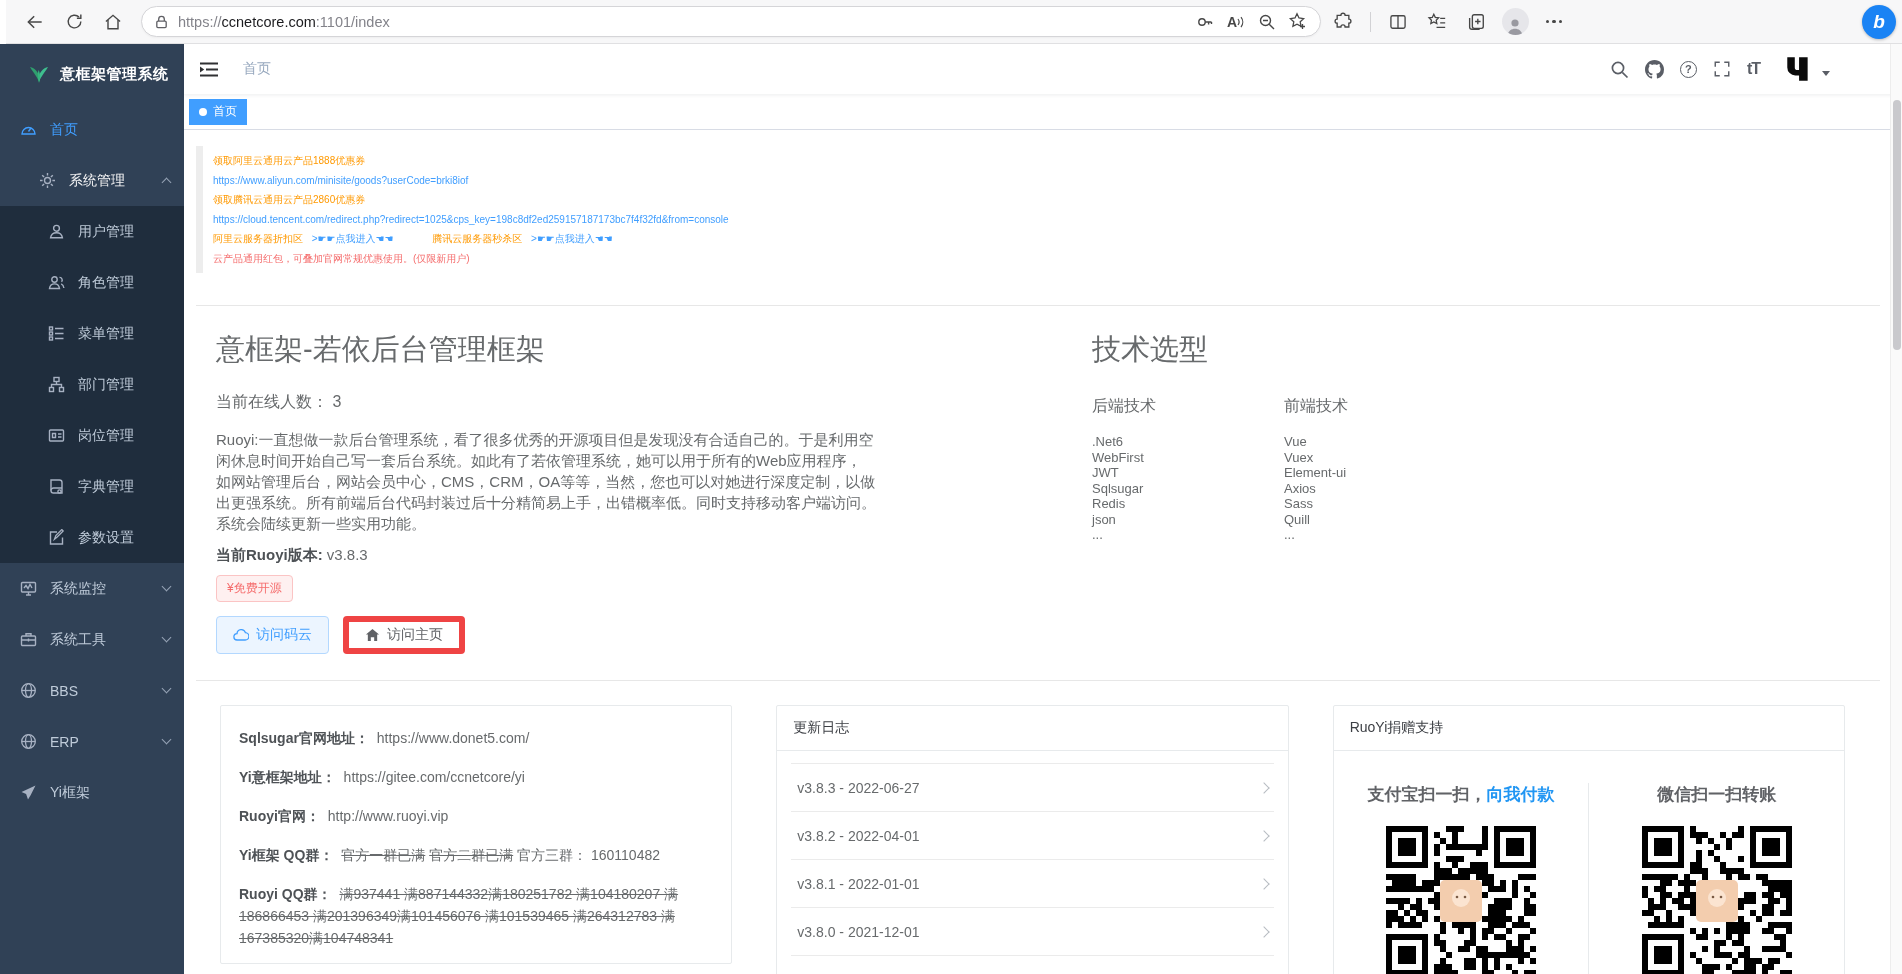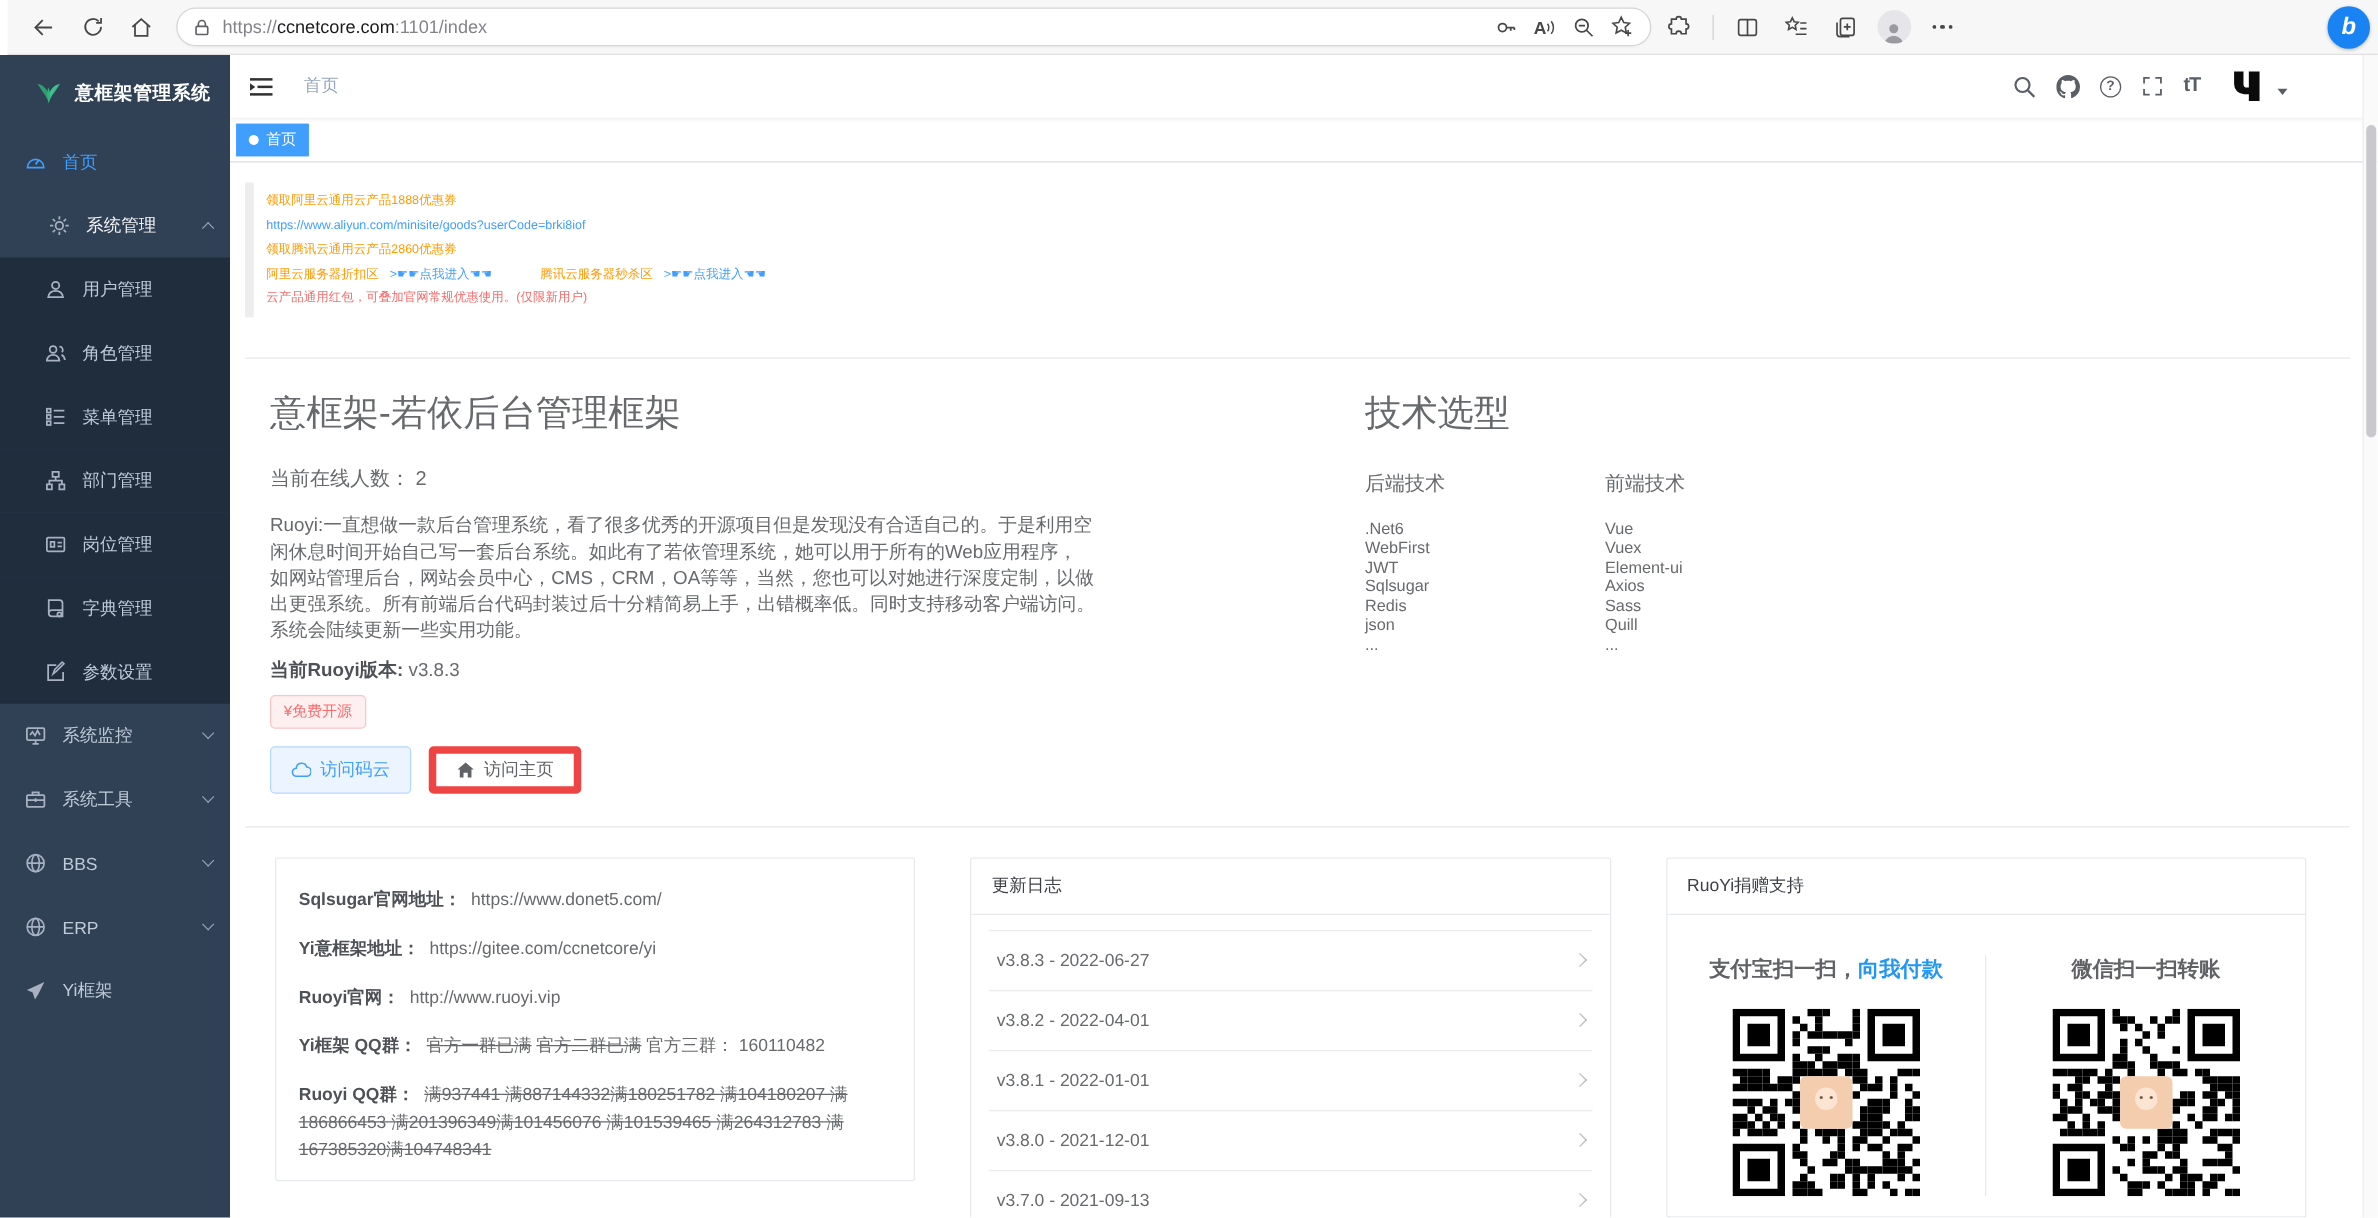--- a/index.html
+++ b/index.html
@@ -30,21 +30,21 @@
   .app { position:absolute; top:44px; left:0; width:1902px; bottom:0; display:flex; }
   .sidebar { width:184px; background:#304156; flex:none; display:flex; flex-direction:column; }
   .logo-row { height:60px; display:flex; align-items:center; padding-left:27px; gap:9px; flex:none; cursor:pointer; }
   .logo-title { color:#ffffff; font-size:15px; font-weight:bold; letter-spacing:.5px; }
   .s-item { height:51px; display:flex; align-items:center; padding:0 14px 0 20px; gap:13px; font-size:14px;
             color:#bfcbd9; cursor:pointer; flex:none; }
   .s-item .ic { width:17px; height:17px; flex:none; color:#a7b1c2; }
   .s-item.active { color:#409eff; }
   .s-item.active .ic { color:#409eff; }
   .s-item.parent-open { color:#f4f4f5;padding-left:39px; }
-  .s-item.sub { background:#1f2d3d; padding-left:36px; }
+  .s-item.sub { background:#1f2d3d; padding-left:48px; }
   .chev { width:7px; height:7px; border-right:1.4px solid #95a3b5; border-bottom:1.4px solid #95a3b5;
           margin-left:auto; flex:none; }
   .chev.up { transform:rotate(-135deg); margin-top:4px; }
   .chev.down { transform:rotate(45deg); margin-bottom:4px; }
 
   .main { flex:1; display:flex; flex-direction:column; background:#fff; min-width:0; }
 
   
   .navbar { height:50px; flex:none; display:flex; align-items:center; padding:0 72px 0 15px;
             box-shadow:0 1px 4px rgba(0,21,41,.08); position:relative; z-index:3; background:#fff; }
@@ -418,35 +418,36 @@
         <span>首页</span>
       </div>
     </div>
 
     <div class="page">
 
       <div class="notice">
         <div class="n-orange">领取阿里云通用云产品1888优惠券</div>
         <div class="n-link">https://www.aliyun.com/minisite/goods?userCode=brki8iof</div>
         <div class="n-orange">领取腾讯云通用云产品2860优惠券</div>
+        <div class="n-link">https://cloud.tencent.com/redirect.php?redirect=1025&amp;cps_key=198c8df2ed259157187173bc7f4f32fd&amp;from=console</div>
         <div>
           <span class="n-orange">阿里云服务器折扣区</span>
           <span class="n-link ml6 gap-wide">&gt;☛☛点我进入☚☚</span>
           <span class="n-orange">腾讯云服务器秒杀区</span>
           <span class="n-link ml6">&gt;☛☛点我进入☚☚</span>
         </div>
         <div class="n-red">云产品通用红包，可叠加官网常规优惠使用。(仅限新用户)</div>
       </div>
 
       <hr class="rule">
 
       <div class="hero-row">
         <div class="hero-left">
           <div class="hero-title">意框架-若依后台管理框架</div>
-          <div class="hero-online">当前在线人数： 2</div>
+          <div class="hero-online">当前在线人数： 3</div>
           <div class="hero-desc">Ruoyi:一直想做一款后台管理系统，看了很多优秀的开源项目但是发现没有合适自己的。于是利用空闲休息时间开始自己写一套后台系统。如此有了若依管理系统，她可以用于所有的Web应用程序，如网站管理后台，网站会员中心，CMS，CRM，OA等等，当然，您也可以对她进行深度定制，以做出更强系统。所有前端后台代码封装过后十分精简易上手，出错概率低。同时支持移动客户端访问。系统会陆续更新一些实用功能。</div>
           <div class="hero-version">
             <span class="bold">当前Ruoyi版本:</span>
             <span>v3.8.3</span>
           </div>
           <div>
             <span class="tag-free">¥免费开源</span>
           </div>
           <div class="hero-btns">
             <div class="btn btn-primary-plain">

